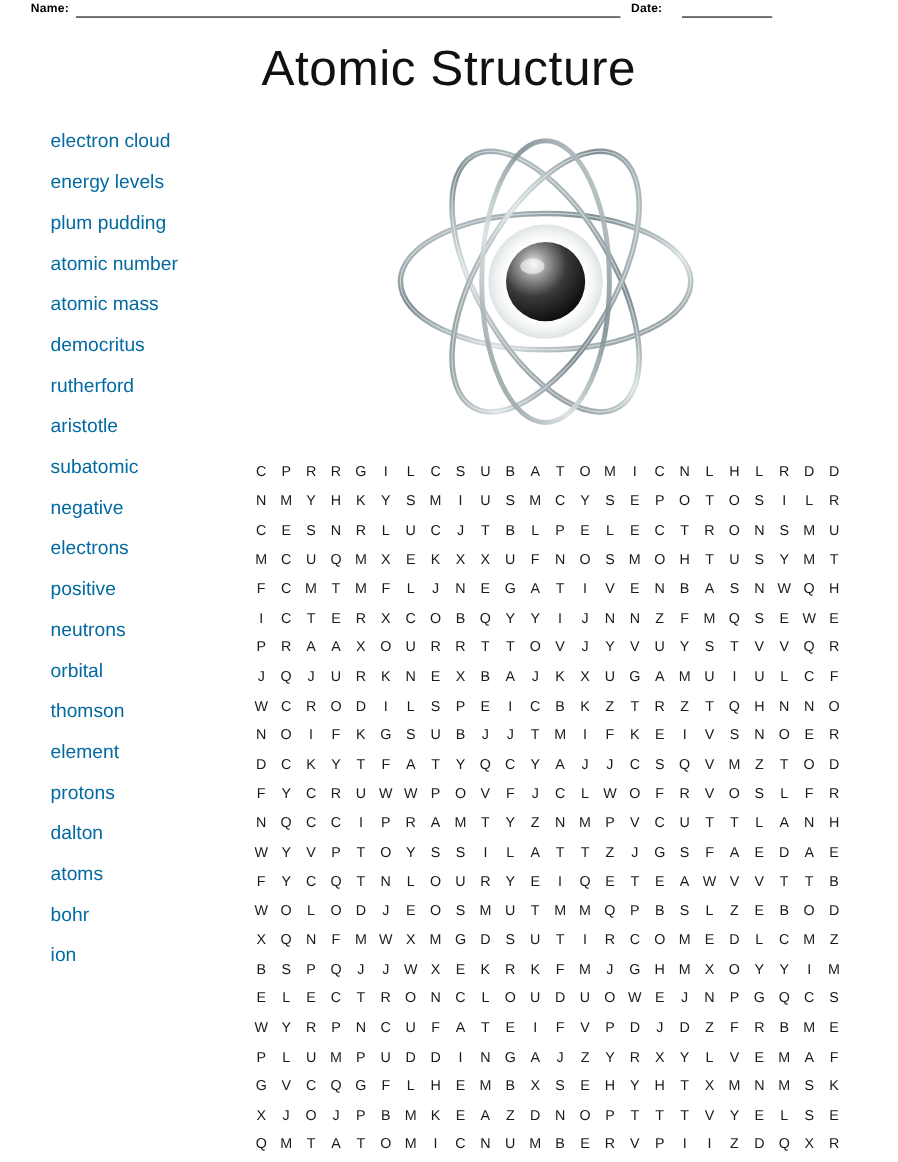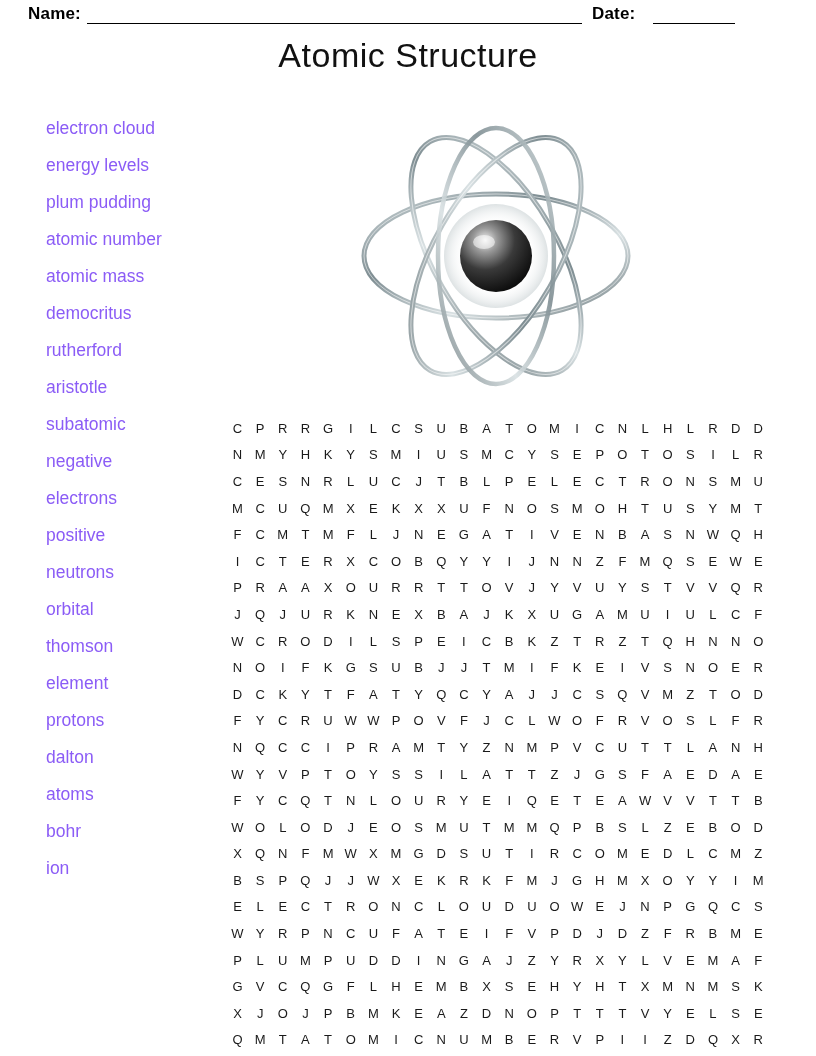--- a/index.html
+++ b/index.html
@@ -17,22 +17,22 @@
   }
 
   
   .header-row {
     position: absolute;
     top: 2px;
     left: 28px;
     right: 28px;
     height: 22px;
     display: flex;
-    align-items: flex-end;
-    font-size: 17px;
+    align-items: flex-start;
+    font-size: 11px;
     font-weight: bold;
     letter-spacing: 0.2px;
   }
   .name-label { margin-right: 4px; }
   .name-rule {
     flex: 0 0 495px;
     border-bottom: 1px solid #000;
     height: 13px;
     margin: 0 10px 0 2px;
   }
@@ -44,37 +44,37 @@
     margin-left: 2px;
   }
 
   
   .title {
     position: absolute;
     top: 36px;
     left: 0;
     width: 816px;
     text-align: center;
-    font-size: 34px;
+    font-size: 45px;
     font-weight: normal;
     letter-spacing: 0.5px;
     color: #111;
   }
 
   
   .word-list {
     position: absolute;
     top: 110px;
     left: 46px;
     width: 190px;
   }
   .word-item {
     font-size: 17.5px;
     line-height: 37px;
-    color: #8b5cf6;
+    color: #0369a1;
     white-space: nowrap;
   }
 
   
   .atom-wrap {
     position: absolute;
     top: 108px;
     left: 348px;
     width: 296px;
     height: 296px;

